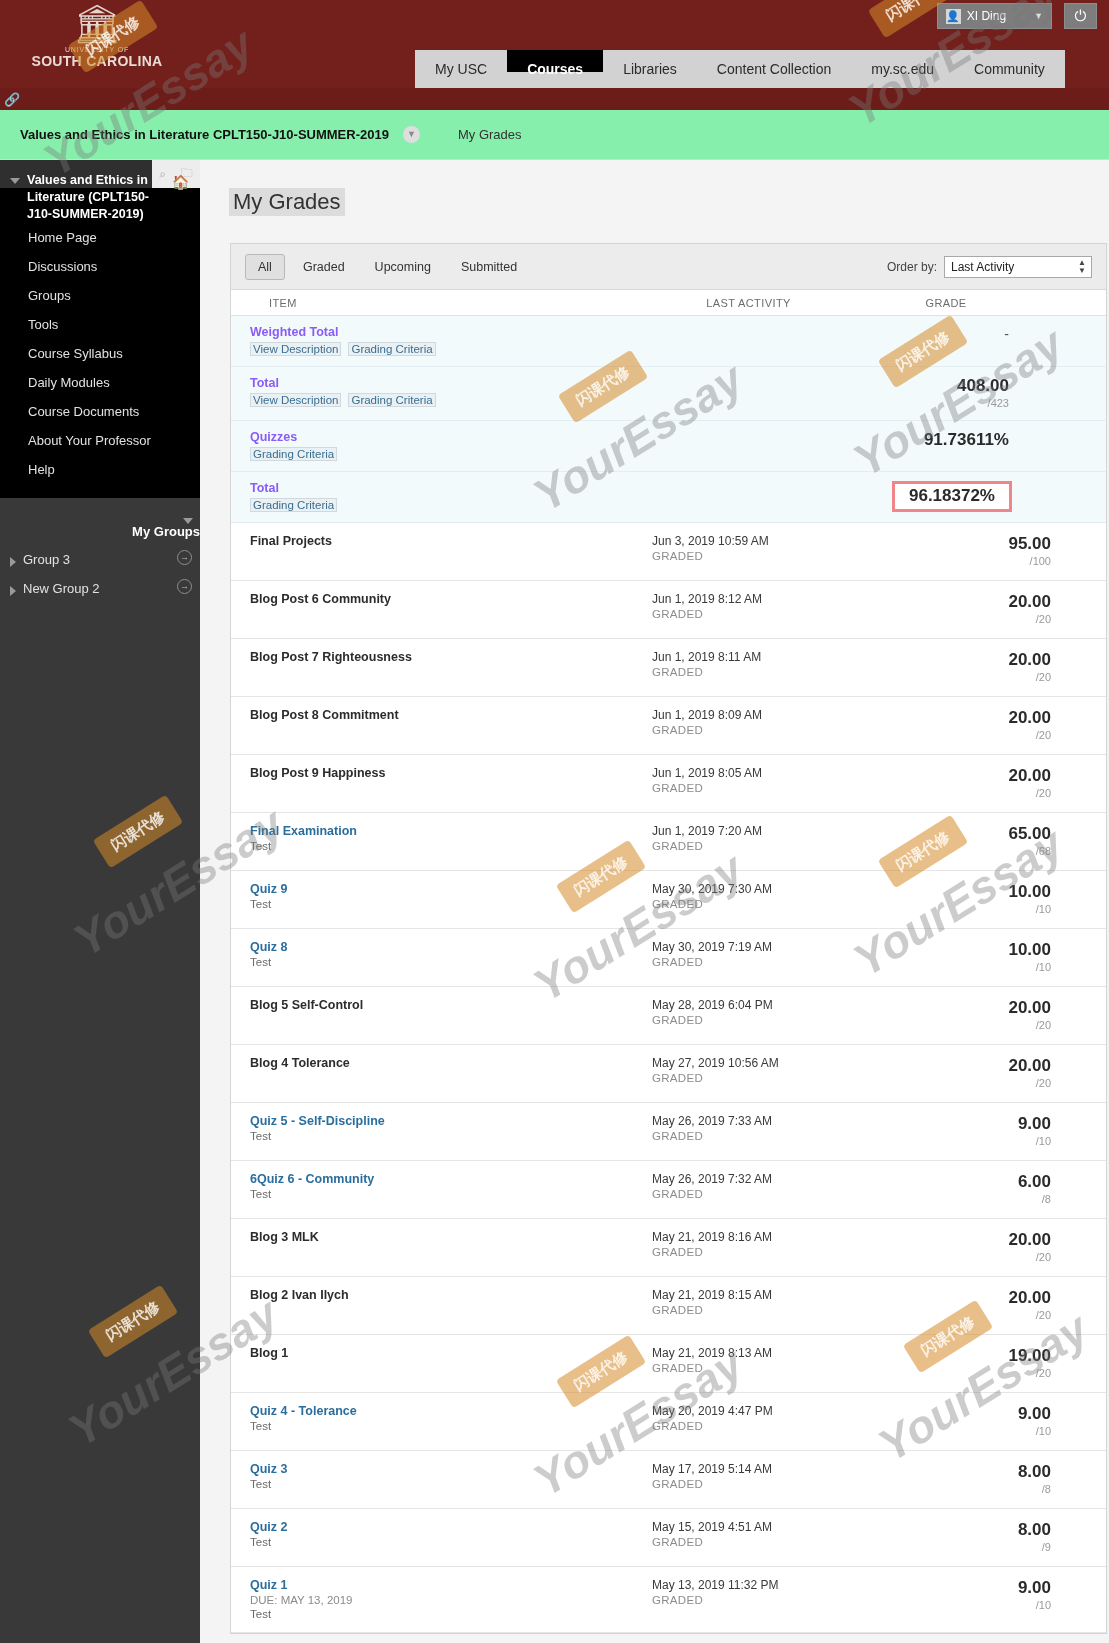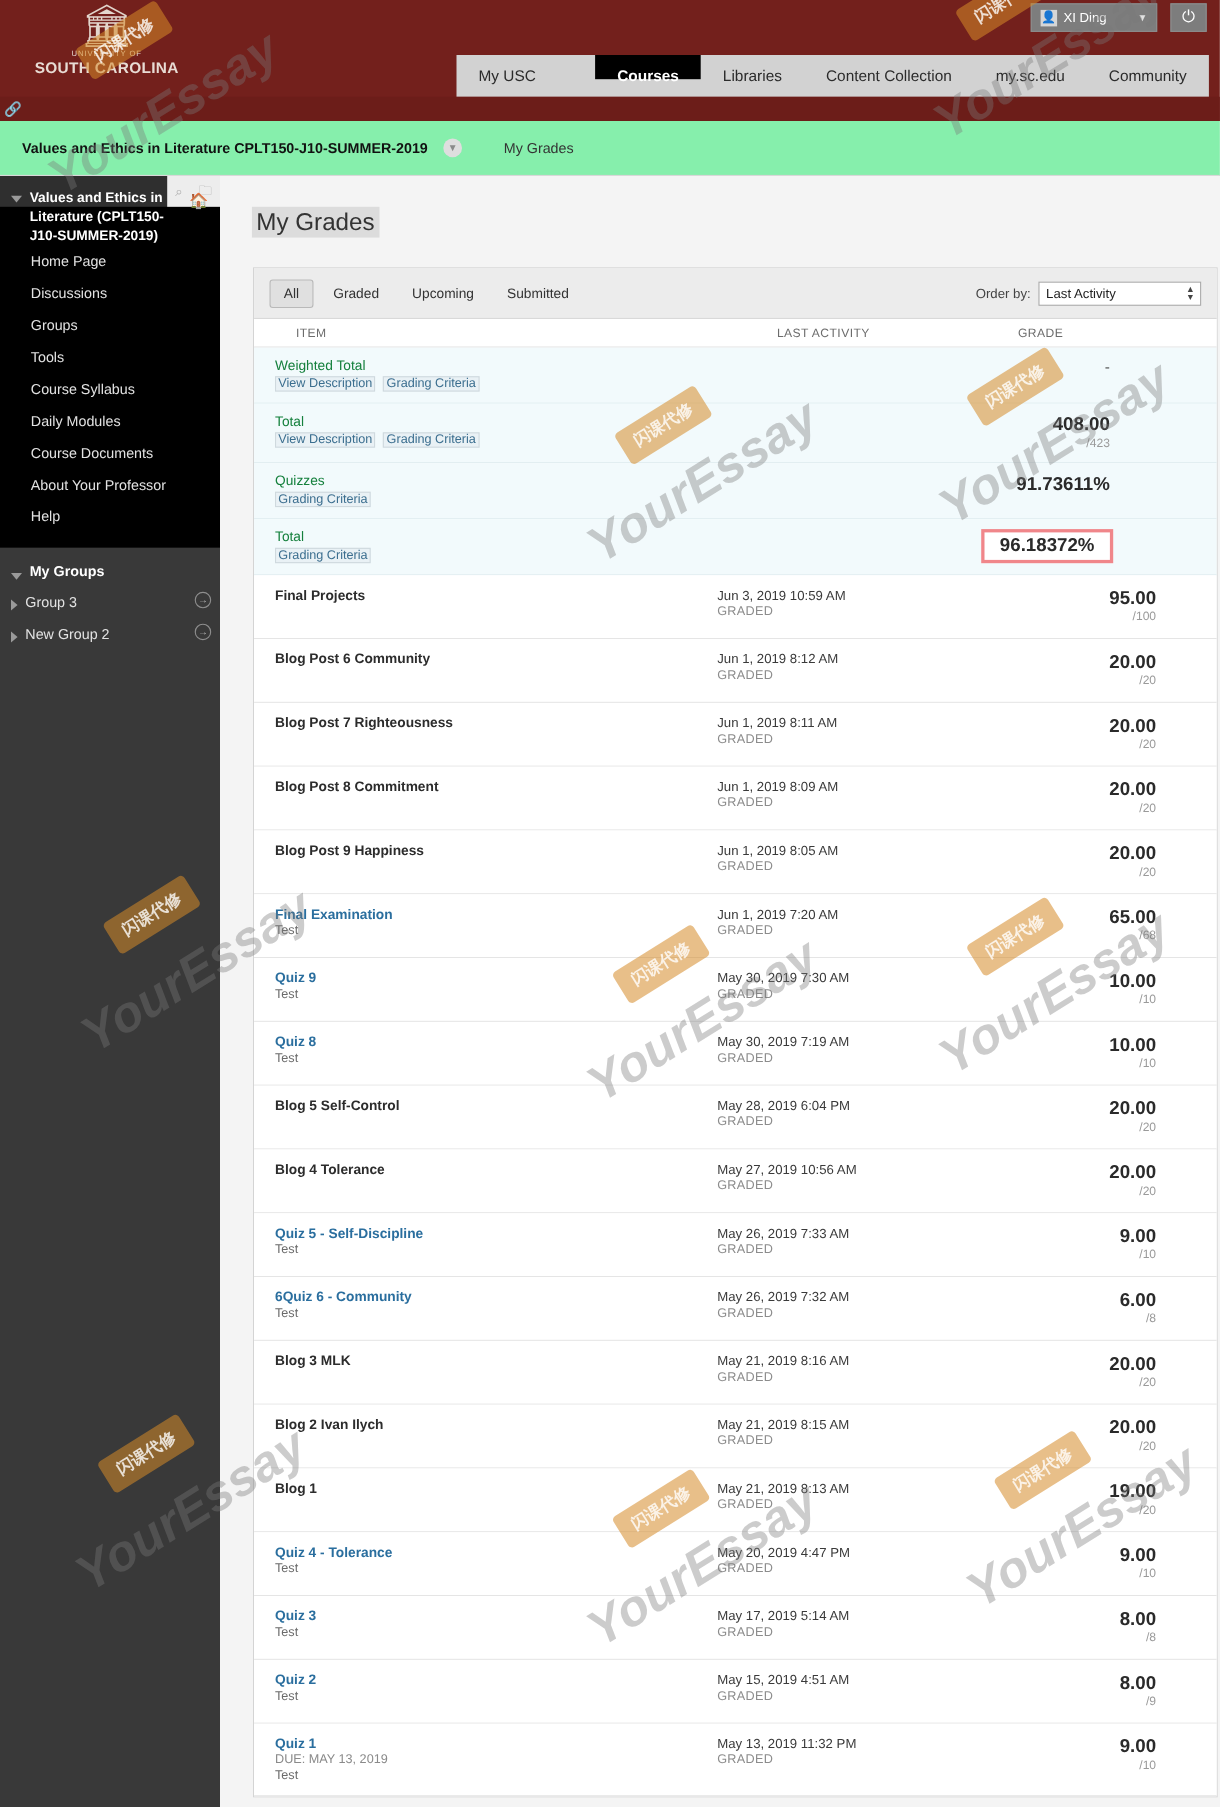--- a/index.html
+++ b/index.html
@@ -43,21 +43,21 @@
   }
 
   .tabs-bar {
     position: absolute; left: 415px; top: 50px;
     height: 38px; background: #d2d2d2; display: flex;
   }
   .gtab {
     padding: 0 20px; height: 22px; line-height: 38px;
     font-size: 14px; color: #2b2b2b; white-space: nowrap;
   }
-  .gtab.active { background: #000; color: #fff; font-weight: bold; margin-left: 34px; }
+  .gtab.active { background: #000; color: #fff; font-weight: bold; }
 
   .link-strip {
     position: absolute; left: 0; top: 88px; width: 1109px; height: 22px;
     background: #6c1d19;
   }
   .link-icon {
     position: absolute; left: 4px; top: 92px;
     font-size: 13px; color: #f0e4e0;
   }
 
@@ -113,21 +113,21 @@
     width: 140px;
   }
   .home-ico { position: absolute; right: 10px; top: 2px; color: #dcdcdc; font-size: 14px; }
 
   .nav-item {
     font-size: 13px; color: #e2e2e2; padding: 7px 0 7px 28px;
   }
   .groups-block { background: #393939; padding: 8px 0 6px 0; }
   .group-head {
     display: flex; align-items: flex-end; padding: 6px 0 6px 10px;
-    font-size: 13px; font-weight: bold; color: #fff;
+    font-size: 13px; font-weight: bold; color: #fff; flex-direction: column;
   }
   .group-row {
     display: flex; align-items: flex-start; padding: 7px 0 7px 10px;
     font-size: 13px; color: #e2e2e2; position: relative;
   }
   .go-ico {
     position: absolute; right: 8px; top: 5px;
     width: 15px; height: 15px; border-radius: 50%;
     border: 1px solid #8e8e8e; color: #bdbdbd;
     font-size: 9px; line-height: 13px; text-align: center;
@@ -179,21 +179,21 @@
   .ch-grade{ width: 160px; text-align: center; }
 
   .srow {
     display: flex; background: #f2fafc; border-bottom: 1px solid #e2eef1;
     padding: 9px 0 10px 0; min-height: 49px;
   }
   .srow .c-item { width: 400px; padding-left: 19px; }
   .srow .c-act  { width: 235px; }
   .srow .c-grade{ width: 143px; text-align: right; padding-right: 0; }
 
-  .s-name { font-size: 12.5px; font-weight: normal; color: #15803d; margin-bottom: 3px; }
+  .s-name { font-size: 12.5px; font-weight: bold; color: #8b5cf6; margin-bottom: 3px; }
   .crit-links { display: flex; gap: 7px; }
   .crit-link {
     font-size: 11.5px; color: #3b6e8f; background: #e9f1f5;
     border: 1px solid #cfd9de; padding: 0 2px;
   }
   .s-grade { font-size: 17px; font-weight: bold; color: #2a2a2a; line-height: 20px; }
   .s-denom { font-size: 11px; color: #9a9a9a; line-height: 14px; }
   .s-dash { font-size: 14px; color: #555; }
 
   .hl-box {

